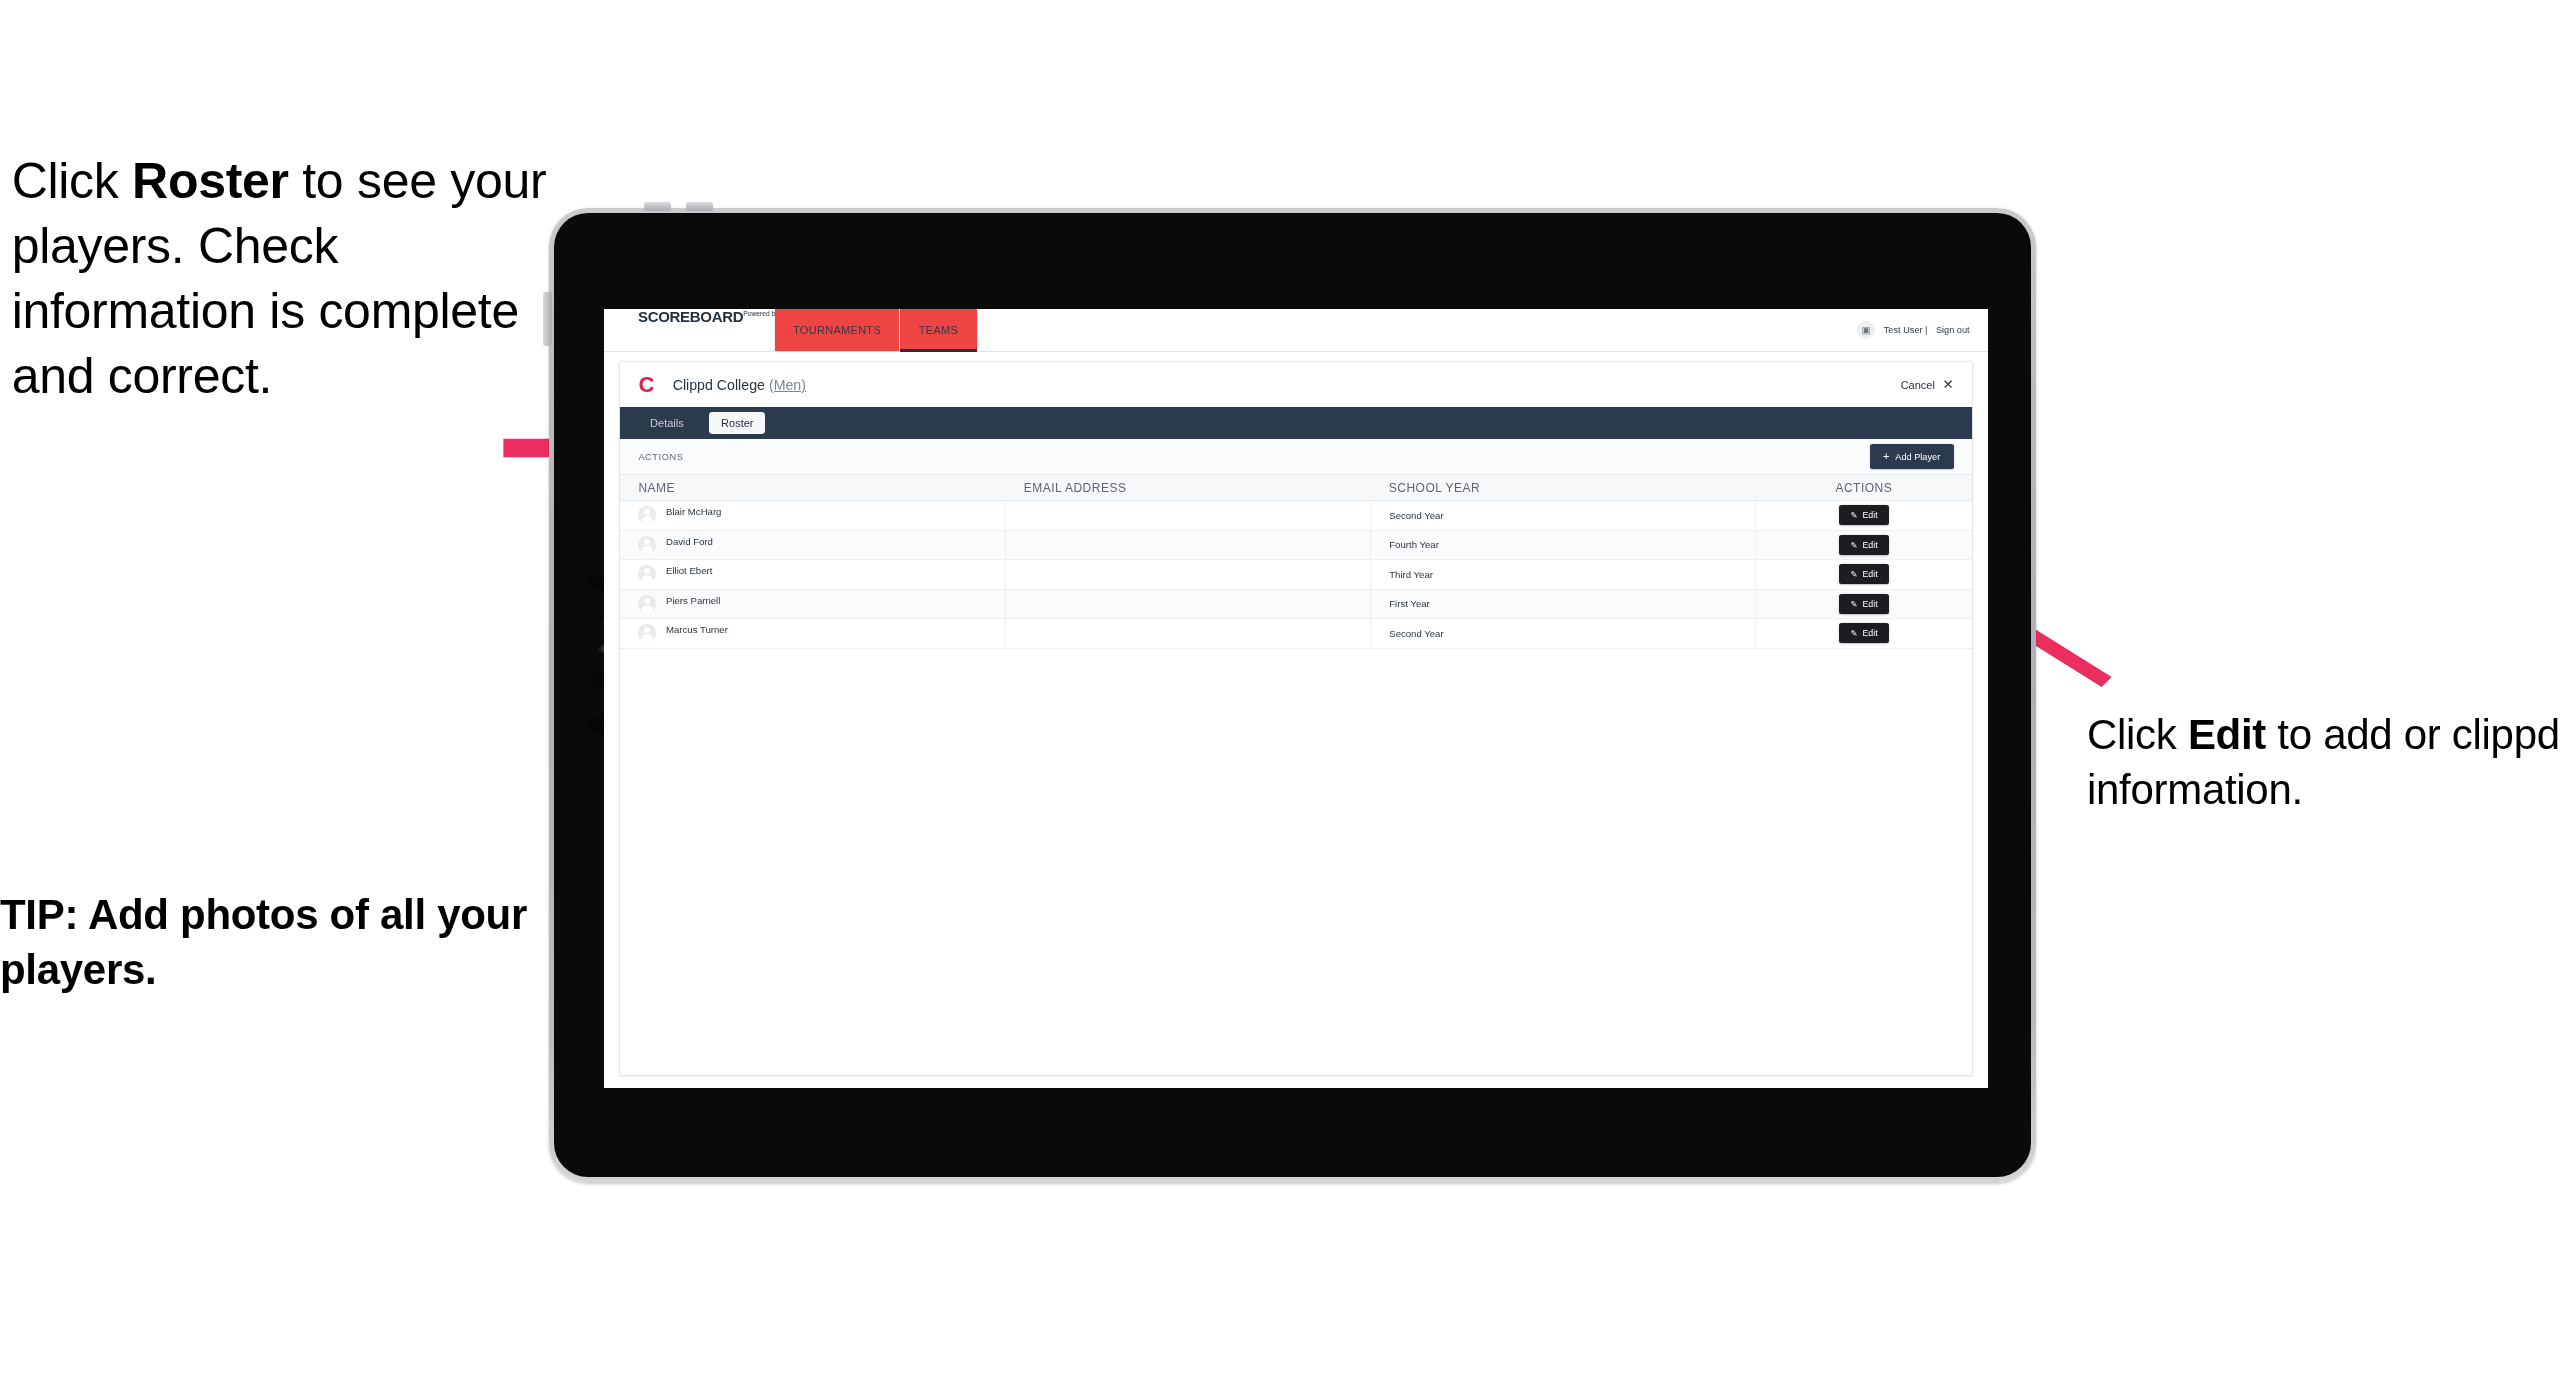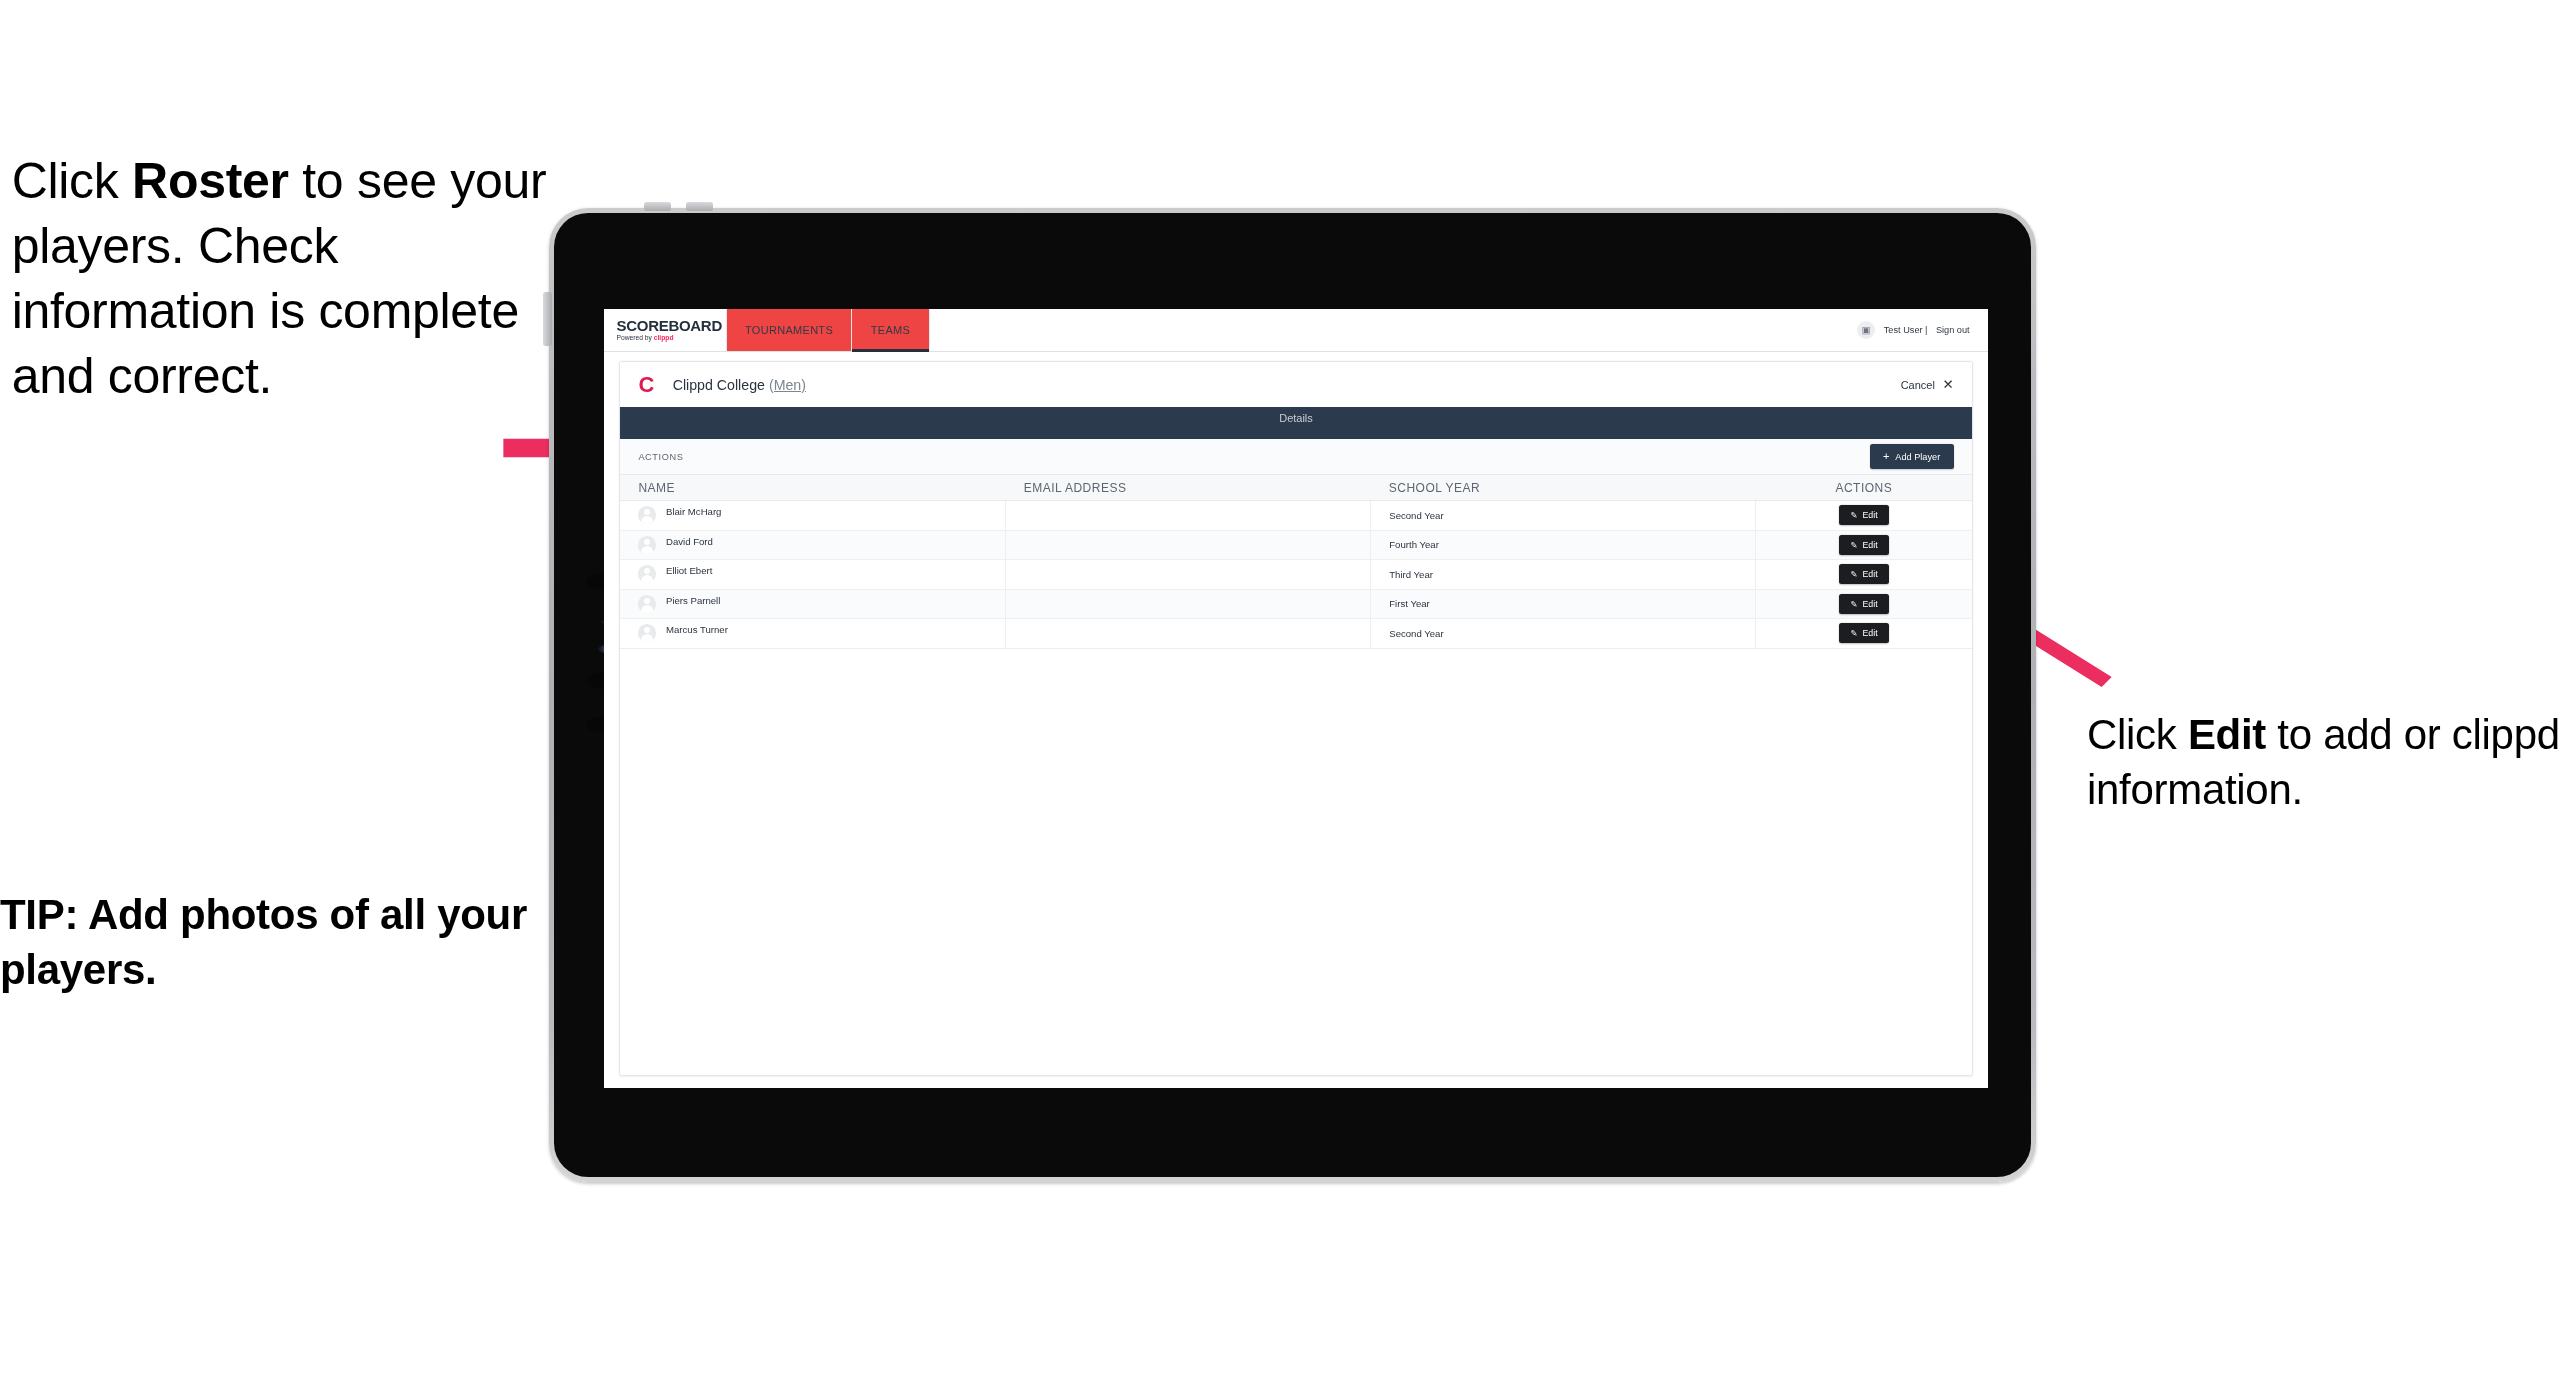--- a/index.html
+++ b/index.html
@@ -112,23 +112,24 @@
     background: #ffffff;
     border-bottom: 0.8px solid #dfe2e5;
     display: flex;
     align-items: stretch;
     position: relative;
   }
   #brand-block {
     width: 109px;
     padding-left: 12.6px;
     display: flex;
-    flex-direction: column;
+    flex-direction: row;
     justify-content: center;
     border-right: 0.8px solid #e6e8ea;
+    margin-left: 48px;
   }
   #brand-title {
     font-size: 15px;
     font-weight: bold;
     color: #26303c;
     letter-spacing: -0.3px;
     line-height: 1;
     font-family: "Liberation Sans", sans-serif;
   }
   #brand-sub {
@@ -224,21 +225,20 @@
   #cancel-x { font-size: 13.4px; line-height: 1; }
 
   
   #tabstrip {
     height: 32px;
     background: #2c3a4d;
     display: flex;
     align-items: center;
     padding: 0 18.4px;
     gap: 14px;
-    flex-direction: column;
   }
   .subtab {
     font-size: 11px;
     color: #c7ced6;
     padding: 5px 11.7px;
     border-radius: 3.4px;
     cursor: pointer;
   }
   .subtab.active {
     background: #f5f7f9;

